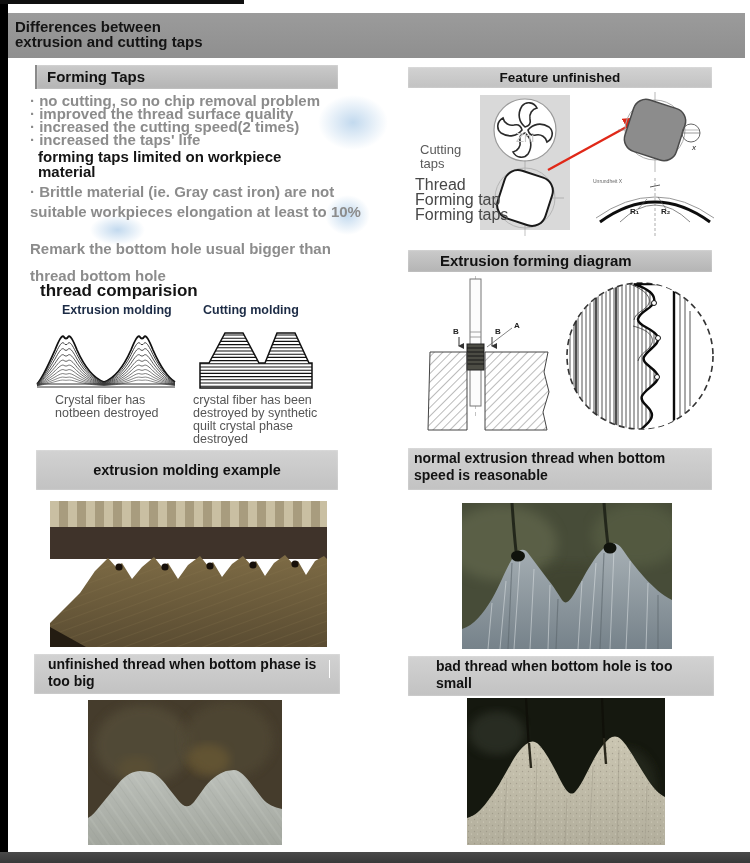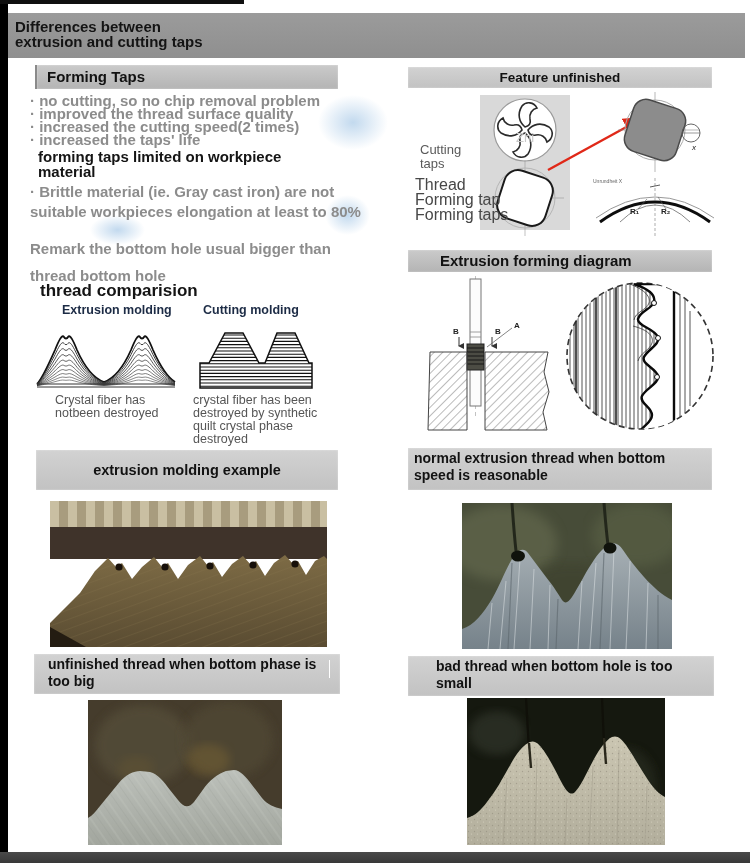--- a/index.html
+++ b/index.html
@@ -42,21 +42,21 @@
   <div class="abs gtext" style="left:30px;top:94px;width:358px;font-size:15px;line-height:13px;">
     <div>· no cutting, so no chip removal problem</div>
     <div>· improved the thread surface quality</div>
     <div>· increased the cutting speed(2 times)</div>
     <div>· increased the taps' life</div>
   </div>
 
   <div class="abs ktext" style="left:38px;top:149px;width:290px;font-size:15px;line-height:15px;">forming taps limited on workpiece material</div>
 
   <div class="abs gtext" style="left:30px;top:183px;width:355px;font-size:15px;">· Brittle material (ie. Gray cast iron) are not</div>
-  <div class="abs gtext" style="left:30px;top:205px;width:335px;font-size:15px;line-height:14px;">suitable workpieces elongation at least to 80%</div>
+  <div class="abs gtext" style="left:30px;top:205px;width:335px;font-size:15px;line-height:14px;">suitable workpieces elongation at least to 10%</div>
 
   <div class="abs gtext" style="left:30px;top:240px;width:355px;font-size:15px;">Remark the bottom hole usual bigger than</div>
   <div class="abs gtext" style="left:30px;top:267px;width:355px;font-size:15px;">thread bottom hole</div>
 
   <div class="abs ktext" style="left:40px;top:281px;font-size:17px;">thread comparision</div>
 
   <div class="abs" style="left:62px;top:303px;font-size:12.5px;font-weight:bold;color:#1c2b45;">Extrusion molding</div>
   <div class="abs" style="left:203px;top:303px;font-size:12.5px;font-weight:bold;color:#1c2b45;">Cutting molding</div>
 
   <svg class="abs" style="left:33px;top:322px;" width="146" height="70" viewBox="0 0 146 70">

